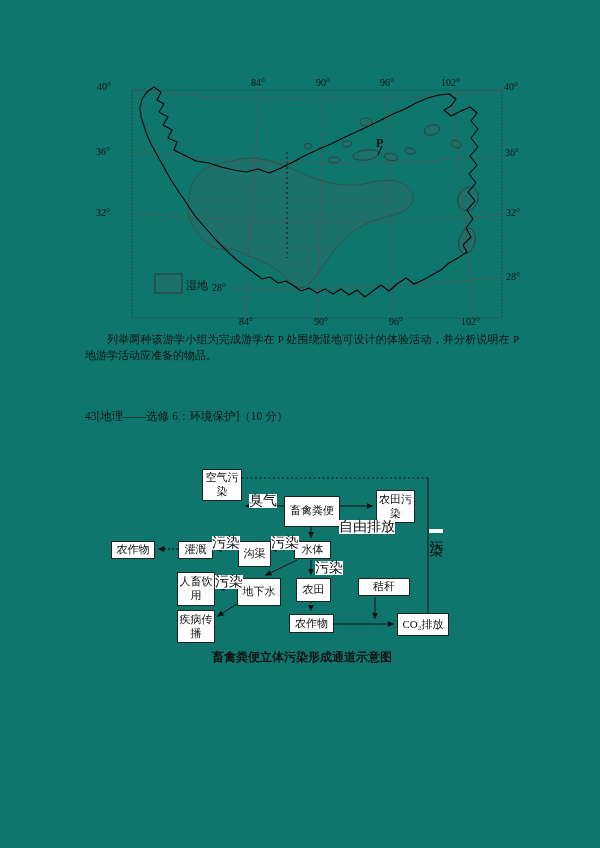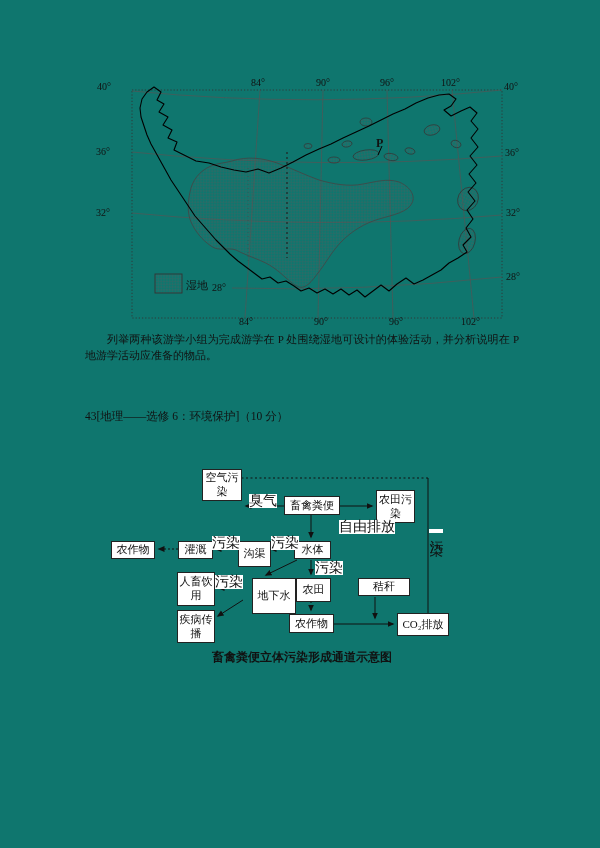--- a/index.html
+++ b/index.html
@@ -140,28 +140,28 @@
       <line x1="237" y1="588" x2="219" y2="588" stroke-dasharray="2 2" marker-end="url(#dah)"></line>
       <line x1="243" y1="600" x2="218" y2="616" marker-end="url(#dah)"></line>
 
       <line x1="311" y1="597" x2="311" y2="610" stroke-dasharray="2 2" marker-end="url(#dah)"></line>
       <line x1="334" y1="624" x2="393" y2="624" marker-end="url(#dah)"></line>
       <line x1="375" y1="597" x2="375" y2="618" marker-end="url(#dah)"></line>
     </g>
   </svg>
 
   <div class="dbox" style="left:202px;top:469px;width:40px;height:32px;">空气污染</div>
-  <div class="dbox" style="left:284px;top:496px;width:56px;height:19px;">畜禽粪便</div>
+  <div class="dbox" style="left:284px;top:496px;width:56px;height:31px;font-family:Liberation Mono, monospace;">畜禽粪便</div>
   <div class="dbox" style="left:376px;top:490px;width:39px;height:33px;">农田污染</div>
   <div class="dbox" style="left:111px;top:541px;width:44px;height:18px;">农作物</div>
   <div class="dbox" style="left:178px;top:541px;width:35px;height:18px;">灌溉</div>
   <div class="dbox" style="left:238px;top:541px;width:33px;height:26px;">沟渠</div>
   <div class="dbox" style="left:294px;top:541px;width:37px;height:18px;">水体</div>
   <div class="dbox" style="left:177px;top:572px;width:38px;height:34px;">人畜饮用</div>
-  <div class="dbox" style="left:252px;top:578px;width:44px;height:36px;">地下水</div>
+  <div class="dbox" style="left:237px;top:578px;width:44px;height:28px;">地下水</div>
   <div class="dbox" style="left:296px;top:578px;width:35px;height:24px;">农田</div>
   <div class="dbox" style="left:358px;top:578px;width:52px;height:18px;">秸秆</div>
   <div class="dbox" style="left:177px;top:610px;width:38px;height:33px;">疾病传播</div>
   <div class="dbox" style="left:289px;top:614px;width:45px;height:19px;">农作物</div>
   <div class="dbox" style="left:397px;top:613px;width:52px;height:23px;">CO₂排放</div>
 
   <span class="dlbl" style="left:249px;top:494px;">臭气</span>
   <span class="dlbl" style="left:339px;top:520px;">自由排放</span>
   <span class="dlbl" style="left:271px;top:536px;">污染</span>
   <span class="dlbl" style="left:212px;top:536px;">污染</span>

